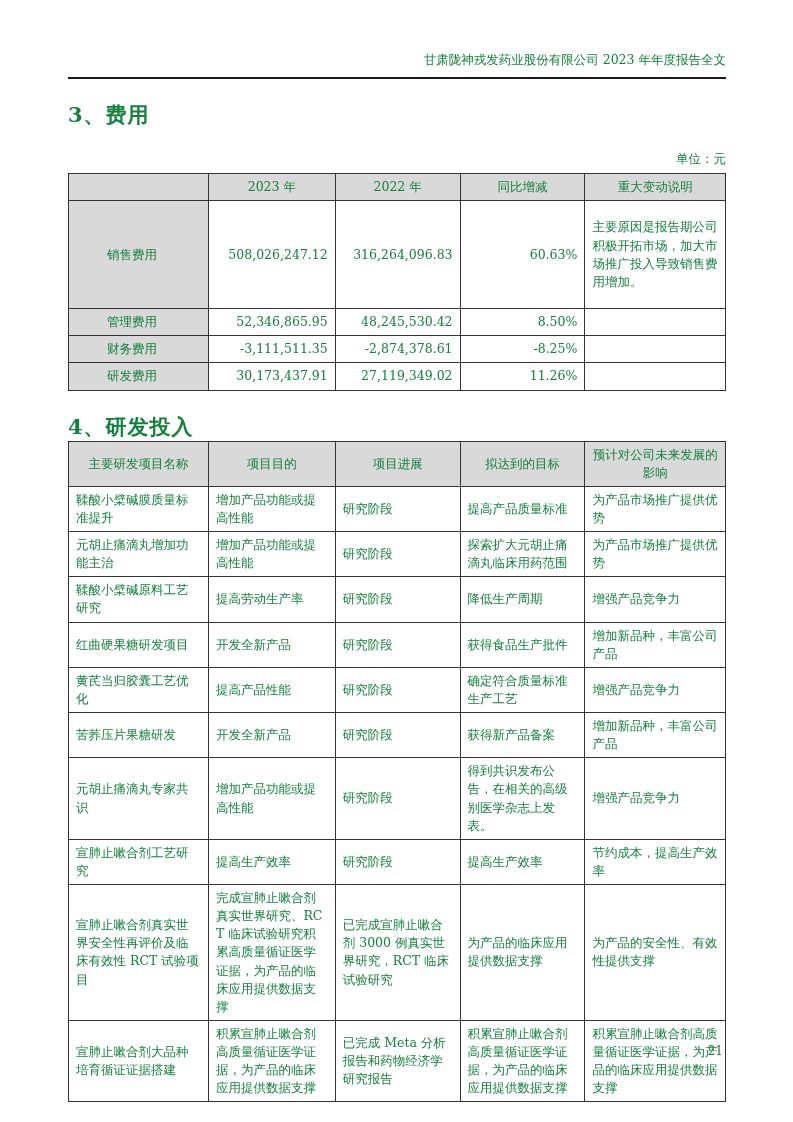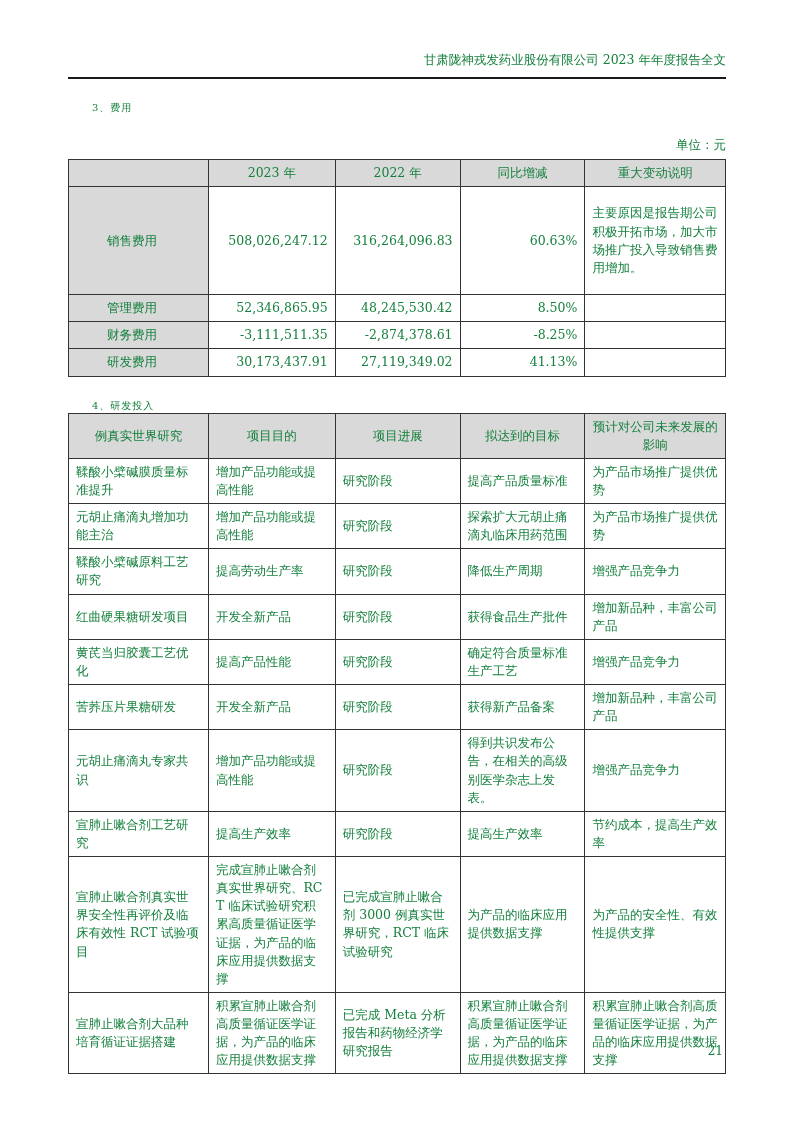--- a/index.html
+++ b/index.html
@@ -21,25 +21,24 @@
     top: 0;
   }
   .report-header {
     padding-top: 52px;
     text-align: right;
     font-size: 12.5px;
     border-bottom: 2px solid #1a1a1a;
     padding-bottom: 8px;
   }
   h2.sec-heading {
-    font-size: 10px;
-    font-weight: normal;
+    font-size: 21px;
+    font-weight: bold;
     margin-top: 22px;
     letter-spacing: 1px;
-    margin-left: 24px;
   }
   .unit-line {
     text-align: right;
     font-size: 12.5px;
     margin-top: 22px;
     margin-bottom: 5px;
   }
   table {
     width: 100%;
     border-collapse: collapse;
@@ -151,33 +150,33 @@
           <td class="row-label">财务费用</td>
           <td class="num">-3,111,511.35</td>
           <td class="num">-2,874,378.61</td>
           <td class="num">-8.25%</td>
           <td class="note"></td>
         </tr>
         <tr class="short">
           <td class="row-label">研发费用</td>
           <td class="num">30,173,437.91</td>
           <td class="num">27,119,349.02</td>
-          <td class="num">41.13%</td>
+          <td class="num">11.26%</td>
           <td class="note"></td>
         </tr>
       </tbody>
     </table>
 
     <h2 class="sec-heading">4、研发投入</h2>
 
 
     <table class="rnd-table">
       <thead>
         <tr>
-          <th class="c0">例真实世界研究</th>
+          <th class="c0">主要研发项目名称</th>
           <th class="c1">项目目的</th>
           <th class="c2">项目进展</th>
           <th class="c3">拟达到的目标</th>
           <th class="c4">预计对公司未来发展的影响</th>
         </tr>
       </thead>
       <tbody>
         <tr>
           <td>鞣酸小檗碱膜质量标准提升</td>
           <td>增加产品功能或提高性能</td>

